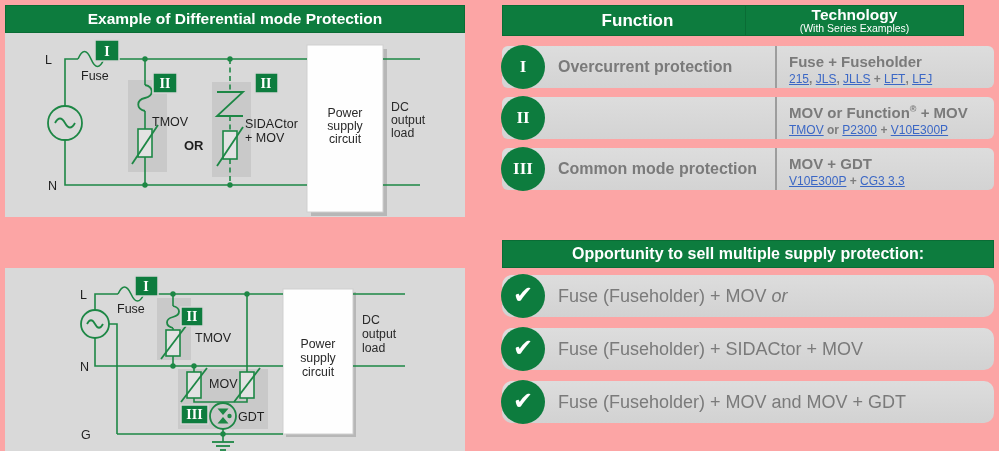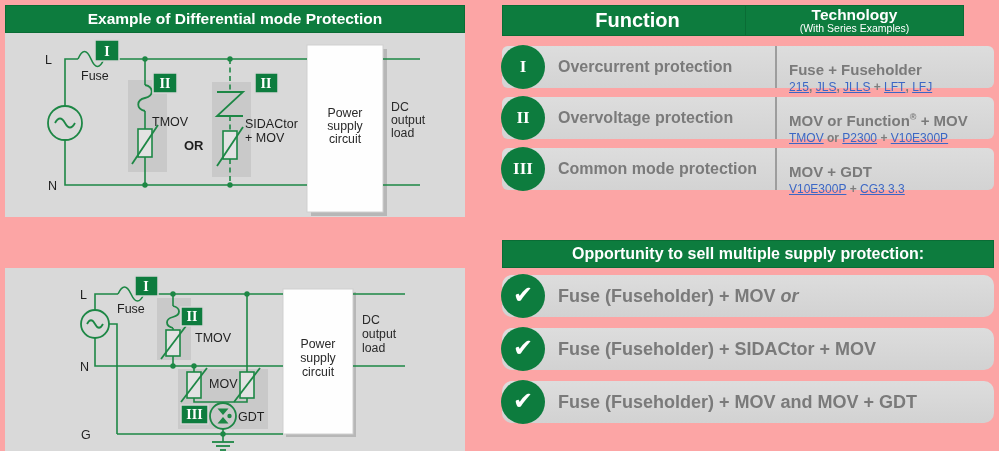--- a/index.html
+++ b/index.html
@@ -30,50 +30,50 @@
   .bdgt{fill:#fff;font-family:"Liberation Serif","DejaVu Serif",serif;font-weight:bold;
         font-size:14px;text-anchor:middle;}
   .lbl{fill:#1f1f1f;font-size:12.5px;}
   .lblb{font-weight:bold;font-size:13px;}
   .psbox{fill:#fefefe;stroke:#d0d0d0;stroke-width:1;}
   .shadow{fill:#b7b7b7;}
   .ctext{fill:#2a2a2a;font-size:12.3px;}
 
   
   .thf{position:absolute;left:502px;top:5px;width:271px;height:31px;box-sizing:border-box;
-       background:#0d7c3e;border:1px solid #0a6c35;color:#fff;font-weight:bold;font-size:20px;
+       background:#0d7c3e;border:1px solid #0a6c35;color:#fff;font-weight:bold;font-size:17px;
        line-height:29px;text-align:center;}
   .tht{position:absolute;left:745px;top:5px;width:219px;height:31px;box-sizing:border-box;
        background:#0d7c3e;border:1px solid #0a6c35;color:#fff;text-align:center;}
   .tht .t1{display:block;font-weight:bold;font-size:15.5px;line-height:16px;margin-top:1px;}
   .tht .t2{display:block;font-size:10.5px;line-height:11px;}
   .trow{position:absolute;left:502px;width:492px;height:42px;border-radius:6px;
         background:linear-gradient(#dddddd,#d3d3d3);}
   .r1{top:46px;} .r2{top:97px;} .r3{top:148px;}
   .numc{position:absolute;left:-1px;top:-1px;width:44px;height:44px;border-radius:50%;
         background:#0d7c3e;color:#fff;text-align:center;line-height:44px;
         font-family:"Liberation Serif","DejaVu Serif",serif;font-weight:bold;font-size:17px;}
   .flabel{position:absolute;left:56px;top:0;height:42px;line-height:42px;
         font-size:16px;font-weight:bold;color:#7a7a7a;white-space:nowrap;}
   .vdiv{position:absolute;left:273px;top:0;bottom:0;width:2px;background:#9d9d9d;}
-  .tcell{position:absolute;left:287px;top:3px;white-space:nowrap;margin-top:8px;}
+  .tcell{position:absolute;left:287px;top:3px;white-space:nowrap;}
   .ttitle{font-size:15px;font-weight:bold;color:#7a7a7a;line-height:19px;}
   .ttitle sup{font-size:9px;}
   .tlinks{font-size:12px;line-height:16px;}
   .tlinks a{color:#3b67c5;text-decoration:underline;}
   .tlinks .sep{color:#7d7d7d;font-weight:bold;}
 
   
   .pill{position:absolute;left:502px;width:492px;height:42px;border-radius:10px;
         background:linear-gradient(#dddddd,#d2d2d2);}
   .p1{top:275px;} .p2{top:328px;} .p3{top:381px;}
   .check{position:absolute;left:-1px;top:-1px;width:44px;height:44px;border-radius:50%;
         background:#0d7c3e;color:#fff;font-size:24px;line-height:42px;text-align:center;font-weight:bold;}
   .ptext{position:absolute;left:56px;top:0;height:42px;line-height:42px;font-size:18px;
-        font-weight:bold;color:#7a7a7a;white-space:nowrap;}
+        font-weight:normal;color:#7a7a7a;white-space:nowrap;}
   .ptext i{font-style:italic;margin-left:5px;}
 </style>
 </head>
 <body>
 
 <div class="canvas">
 
   <div class="gbar d1h">Example of Differential mode Protection</div>
   <div class="pbody d1b">
     <svg width="460" height="184" viewBox="0 0 460 184">
@@ -253,21 +253,20 @@
     <div class="flabel">Overcurrent protection</div>
     <div class="vdiv"></div>
     <div class="tcell">
       <div class="ttitle"><span>Fuse + Fuseholder</span><sup></sup><span></span></div>
       <div class="tlinks"><a href="#">215</a><span class="sep">, </span><a href="#">JLS</a><span class="sep">, </span><a href="#">JLLS</a><span class="sep"> + </span><a href="#">LFT</a><span class="sep">, </span><a href="#">LFJ</a></div>
     </div>
   </div>
 
   <div class="trow r2">
     <div class="numc">II</div>
-    <div class="flabel">Overvoltage protection</div>
     <div class="vdiv"></div>
     <div class="tcell">
       <div class="ttitle"><span>MOV or Function</span><sup>®</sup><span> + MOV</span></div>
       <div class="tlinks"><a href="#">TMOV</a><span class="sep"> or </span><a href="#">P2300</a><span class="sep"> + </span><a href="#">V10E300P</a></div>
     </div>
   </div>
 
   <div class="trow r3">
     <div class="numc">III</div>
     <div class="flabel">Common mode protection</div>

